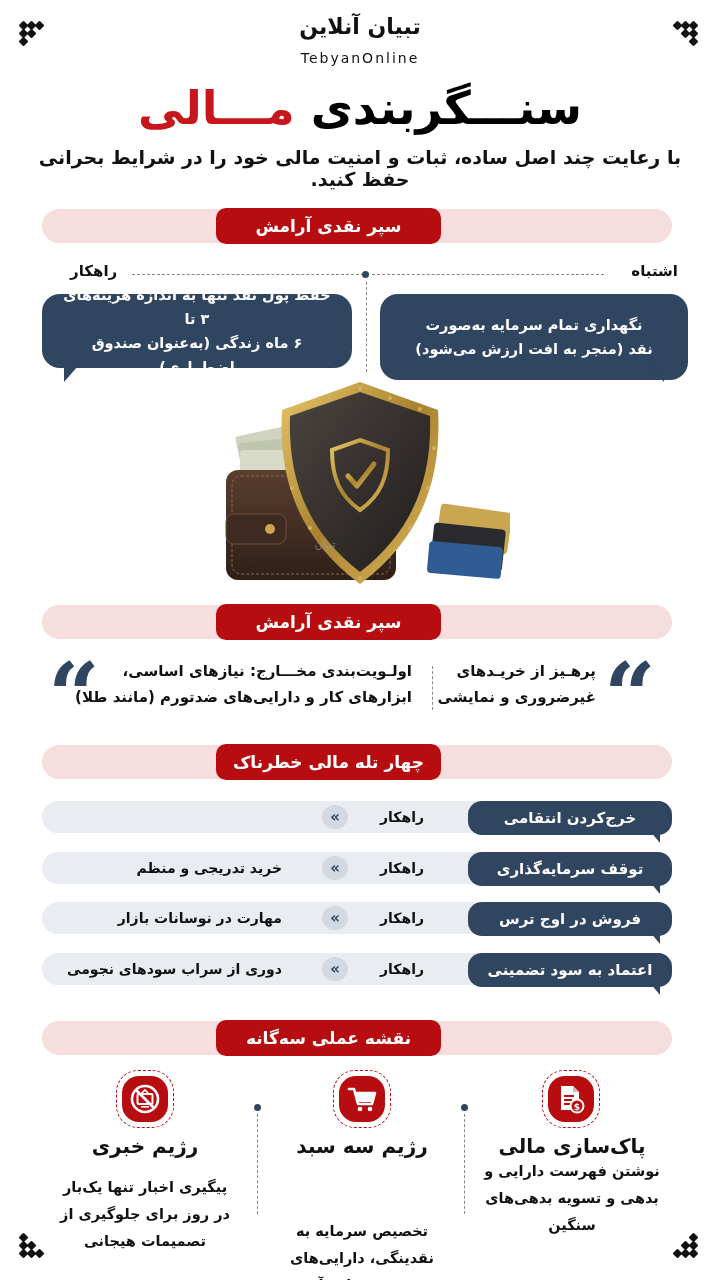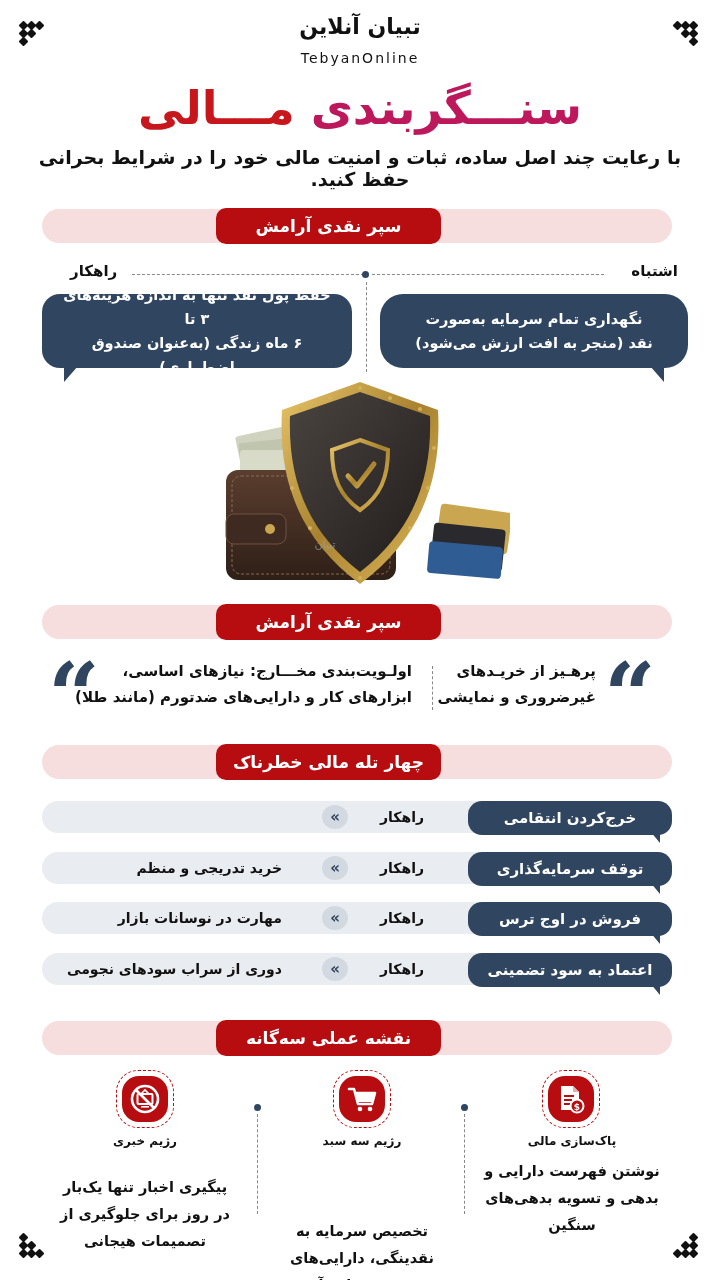--- a/index.html
+++ b/index.html
@@ -9,21 +9,21 @@
   .abs { position: absolute; }
 
   
   .dots { position: absolute; width: 30px; height: 30px; }
   .dots i { position: absolute; width: 7px; height: 7px; background: #111; transform: rotate(45deg); border-radius: 1px; }
 
   
   .brand-fa { left: 0; right: 0; top: 14px; text-align: center; font-size: 22px; font-weight: bold; letter-spacing: -0.5px; }
   .brand-en { left: 0; right: 0; top: 50px; text-align: center; font-family: "DejaVu Sans", sans-serif; font-size: 14px; letter-spacing: 2px; direction: ltr; }
   .main-title { left: 0; right: 0; top: 80px; text-align: center; font-size: 46px; font-weight: bold; line-height: 56px; }
-  .main-title .t-black { color: #be185d; }
+  .main-title .t-black { color: #000000; }
   .main-title .t-red { color: #c8161d; }
   .subtitle { left: 30px; right: 30px; top: 146px; text-align: center; font-size: 19px; font-weight: bold; }
 
   
   .sec-bar { position: absolute; left: 42px; width: 630px; height: 34px; background: #f7dede; border-radius: 17px; }
   .sec-pill { position: absolute; left: 216px; width: 225px; height: 36px; background: #b80d10; border-radius: 10px; color: #fff; font-size: 17px; font-weight: bold; text-align: center; line-height: 36px; }
 
   
   .lbl { font-size: 15px; font-weight: bold; }
   .dashline { position: absolute; border-top: 1.5px dashed #888; height: 0; }
@@ -46,21 +46,21 @@
   .trap-title { position: absolute; right: 0; top: 0; width: 204px; height: 34px; background: #2f4560; color: #fff; border-radius: 14px; font-size: 15px; font-weight: bold; text-align: center; line-height: 34px; }
   .trap-tail { position: absolute; right: 12px; top: 30px; width: 0; height: 0; border-left: 4px solid transparent; border-right: 10px solid #2f4560; border-top: 0 solid transparent; border-bottom: 12px solid transparent; }
   .trap-rahkar { position: absolute; right: 248px; top: 0; line-height: 32px; font-size: 14px; font-weight: bold; }
   .trap-arrow { position: absolute; left: 280px; top: 4px; width: 26px; height: 24px; border-radius: 50%; background: #d3d9e1; color: #2f4560; font-size: 15px; font-weight: bold; text-align: center; line-height: 24px; direction: ltr; }
   .trap-solution { position: absolute; right: 390px; top: 0; line-height: 32px; font-size: 14px; font-weight: bold; white-space: nowrap; }
 
   
   .ico-wrap { position: absolute; width: 58px; height: 58px; }
   .ico-outer { position: absolute; left: 0; top: 0; width: 58px; height: 58px; border: 1.5px dashed #b80d10; border-radius: 22px; }
   .ico-inner { position: absolute; left: 6px; top: 6px; width: 46px; height: 46px; background: #b80d10; border-radius: 17px; display: flex; align-items: center; justify-content: center; }
-  .col-title { position: absolute; width: 200px; text-align: center; font-size: 12px; font-weight: bold; }
+  .col-title { position: absolute; width: 200px; text-align: center; font-size: 20px; font-weight: bold; }
   .col-text { position: absolute; width: 200px; text-align: center; font-size: 14.5px; font-weight: bold; line-height: 27px; }
 </style>
 </head>
 <body>
 
 <div class="dots" style="left:18px;top:18px;">
   <i style="left:2px;top:4px"></i>
     <i style="left:10px;top:4px"></i>
     <i style="left:18px;top:4px"></i>
   <i style="left:2px;top:12px"></i>
@@ -103,21 +103,21 @@
 <div class="sec-bar" style="top:209px;"></div>
 <div class="sec-pill" style="top:208px;">سپر نقدی آرامش</div>
 
 <div class="abs lbl" style="right:42px;top:262px;">اشتباه</div>
 <div class="abs lbl" style="left:70px;top:262px;">راهکار</div>
 <div class="dashline" style="left:132px;top:274px;width:232px;"></div>
 <div class="dashline" style="left:372px;top:274px;width:232px;"></div>
 <div class="dot" style="left:362px;top:271px;"></div>
 <div class="vdash" style="left:366px;top:282px;height:90px;"></div>
 
-<div class="bubble" style="left:380px;top:294px;width:308px;height:74px;border-radius:23px;">
+<div class="bubble" style="left:380px;top:294px;width:308px;height:86px;">
   <div>
     <div>نگهداری تمام سرمایه به‌صورت</div>
     <div>نقد (منجر به افت ارزش می‌شود)</div>
   </div>
 </div>
 <div class="bubble-tail" style="left:644px;top:366px;border-left:6px solid transparent;border-right:14px solid #2f4560;border-bottom:16px solid transparent;"></div>
 
 <div class="bubble" style="left:42px;top:294px;width:310px;height:74px;">
   <div>
     <div>حفظ پول نقد تنها به اندازه هزینه‌های ۳ تا</div>

